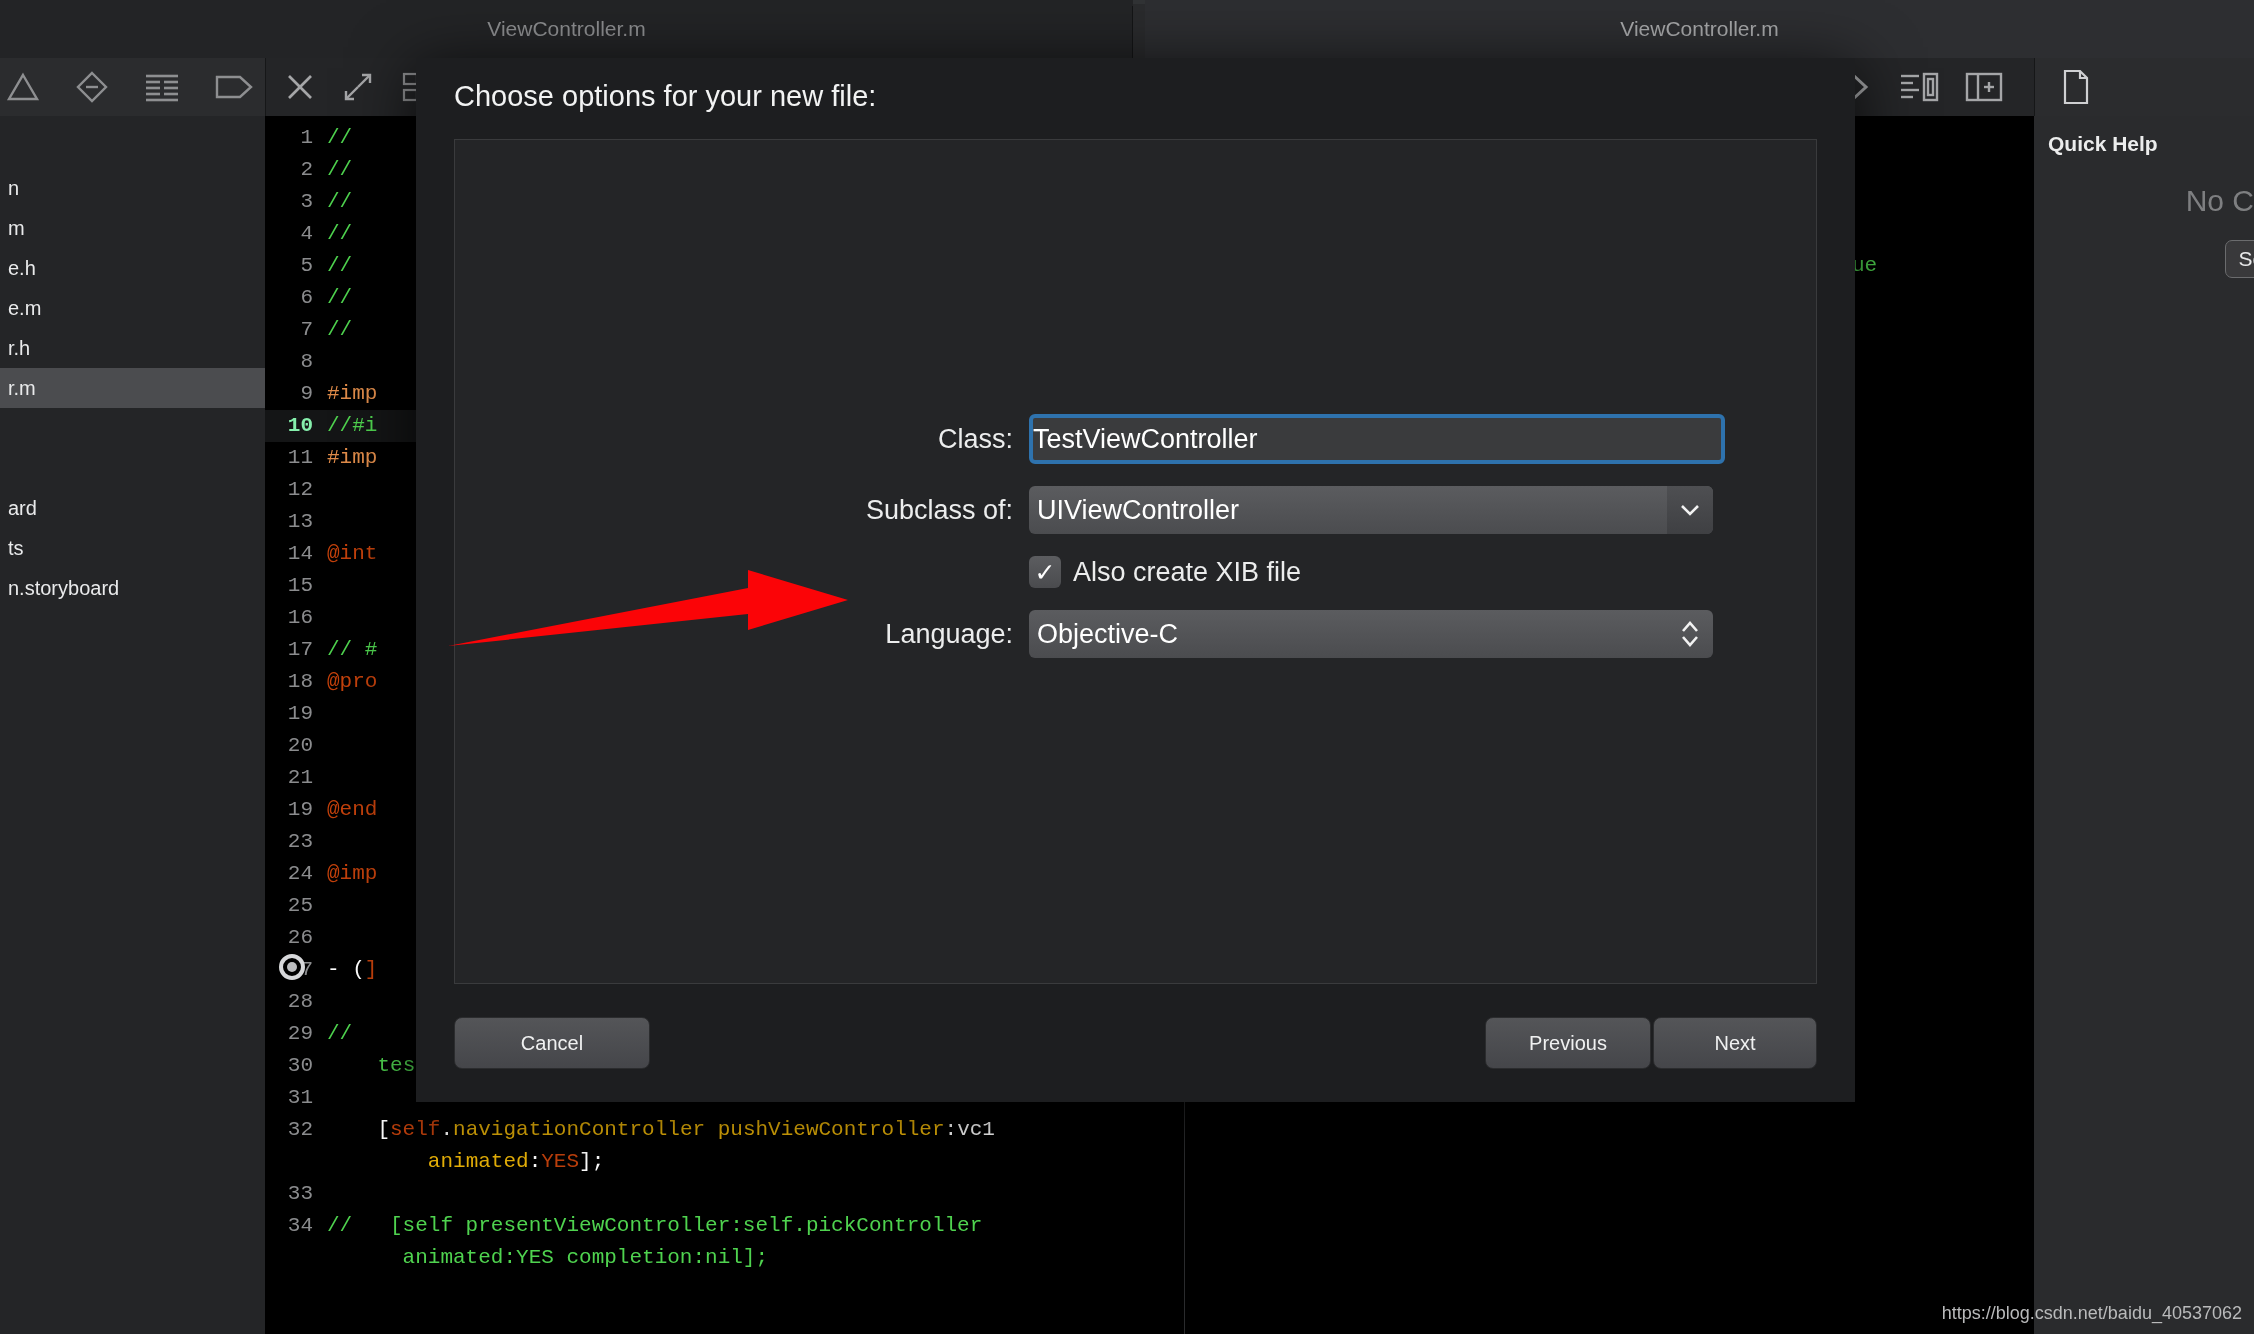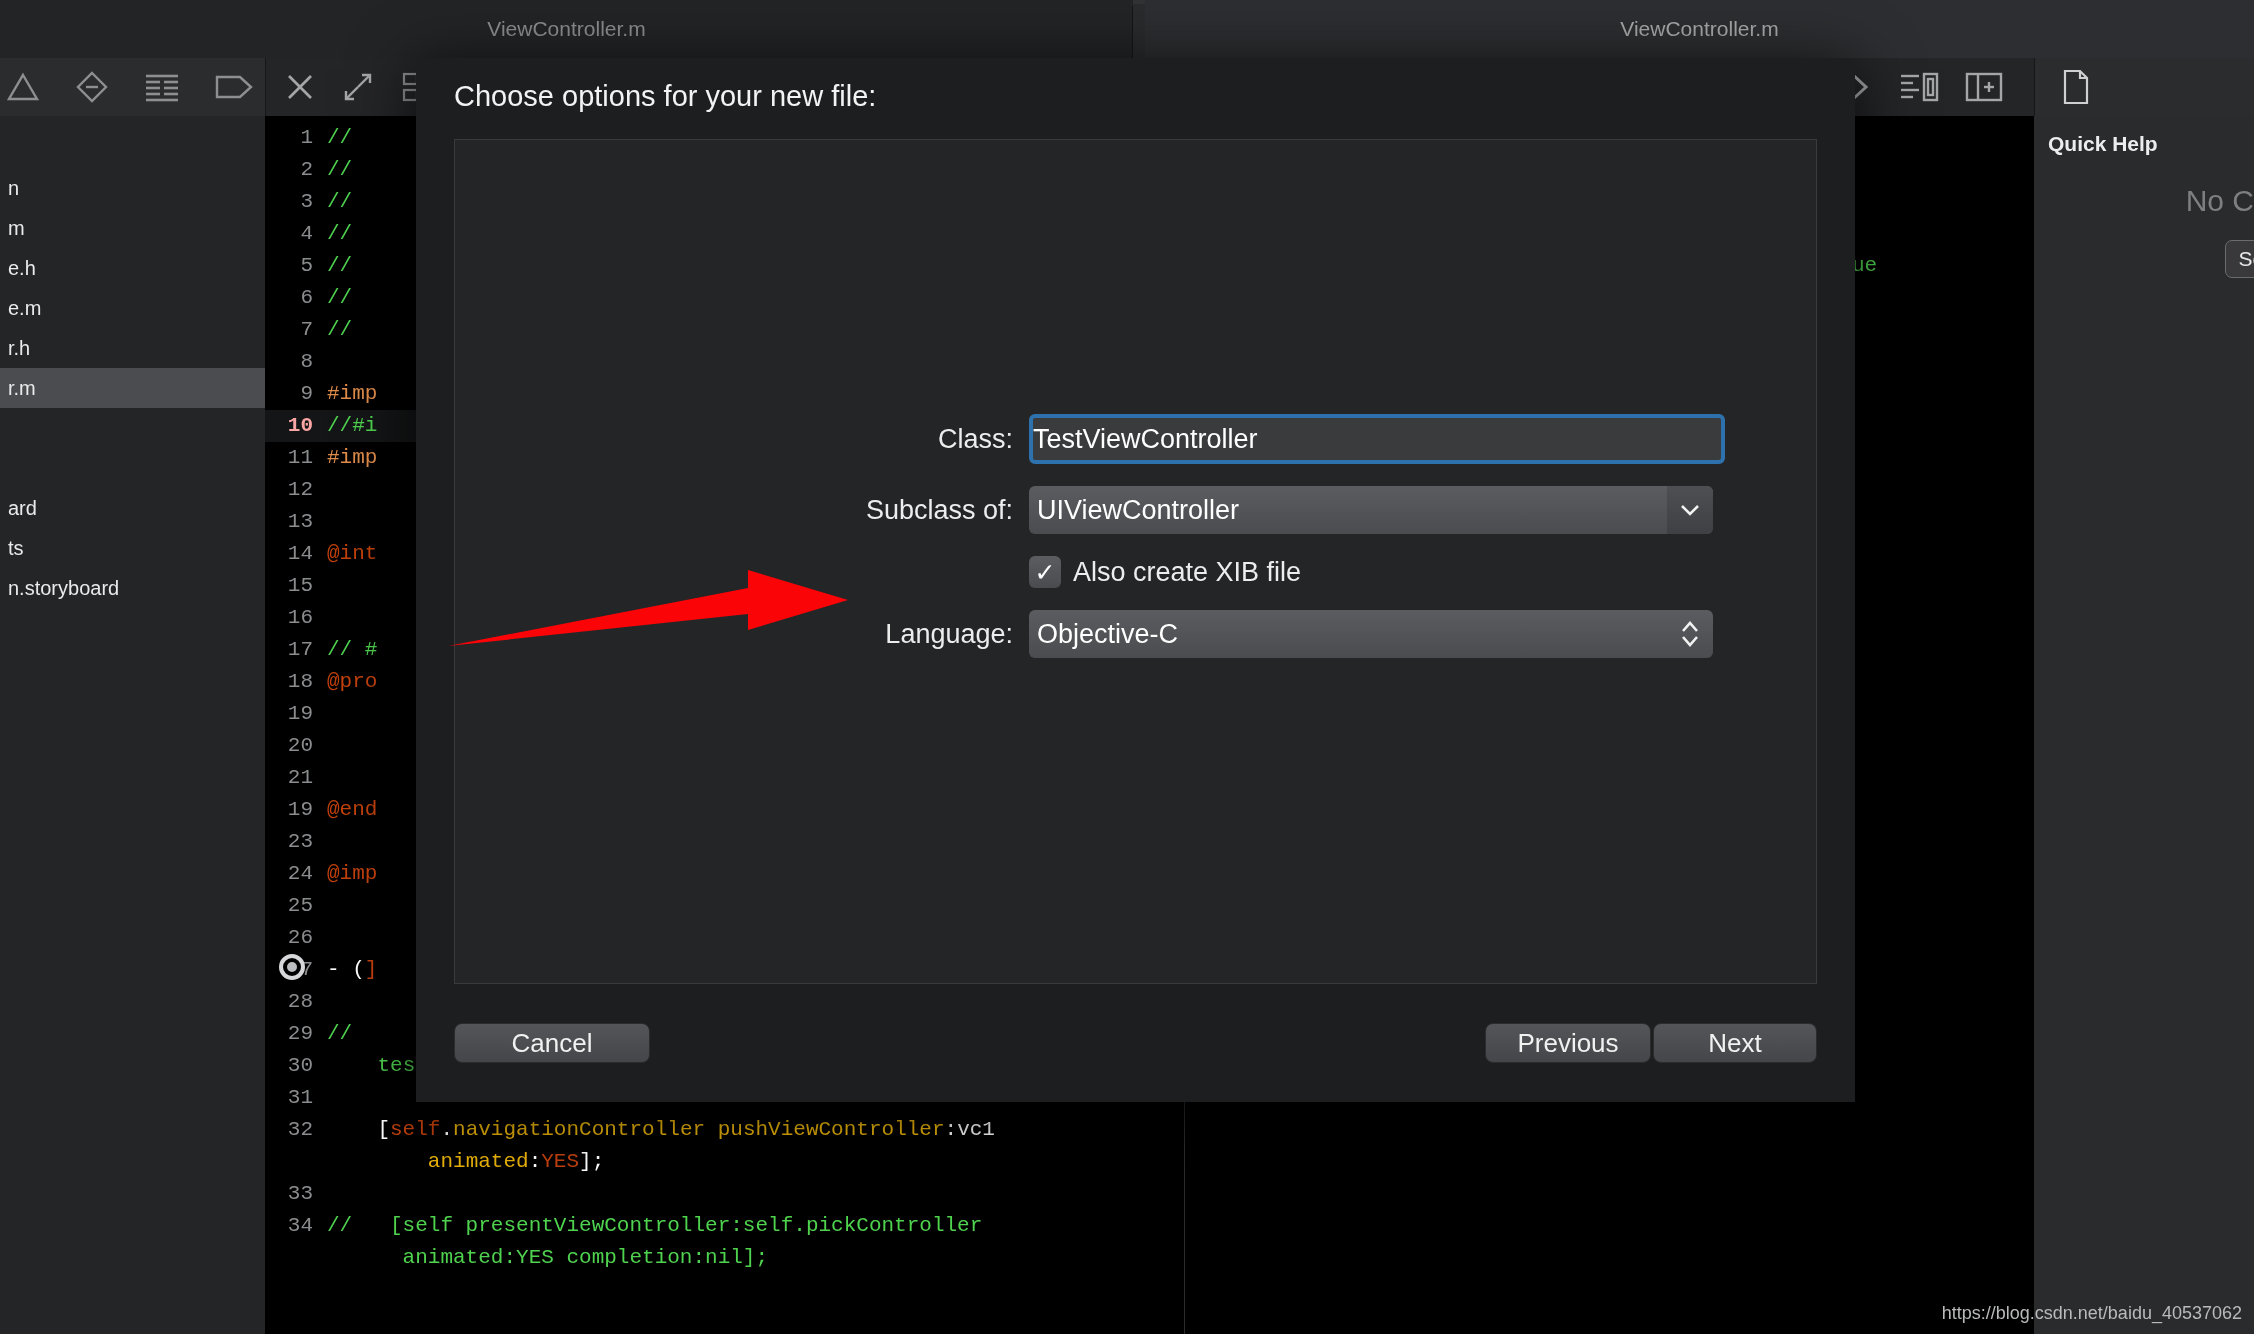--- a/index.html
+++ b/index.html
@@ -53,21 +53,21 @@
   .editor-wrap { position: absolute; left: 265px; top: 116px; right: 220px; bottom: 0;
                  background: #000; display: flex; }
   .pane { position: relative; height: 100%; overflow: hidden; background:#000; }
   .pane-left { width: 920px; border-right: 1px solid #2a2b2d; }
   .pane-right { flex: 1; }
 
   .codeline { display: flex; align-items: flex-start; font-family: "Liberation Mono", monospace;
               font-size: 21px; line-height: 32px; }
   .gutter { width: 62px; min-width: 62px; text-align: right; padding-right: 14px;
             color: #8b8c8e; user-select: none; }
-  .gutter.cur { color: #fca5a5; font-weight: bold; }
+  .gutter.cur { color: #86efac; font-weight: bold; }
   .codetext { white-space: pre; }
   .row-hl { background: #141516; }
 
   .c-com   { color: #4fd34f; }
   .c-pre   { color: #e08c4a; }
   .c-key   { color: #c2410c; }
   .c-type  { color: #4fd34f; }
   .c-call  { color: #eab308; }
   .c-plain { color: #ffffff; }
 
@@ -114,21 +114,21 @@
   .select.stepper .chev-box { background: transparent; }
   .check-row { display: flex; align-items: center; }
   .checkbox { width: 32px; height: 32px; border-radius: 6px;
               background: linear-gradient(#5c5d60,#4a4b4e); display:flex;
               align-items:center; justify-content:center; color:#fff; font-size: 25px;
               margin-right: 12px; }
   .check-label { font-size: 27px; color: #eceded; }
 
   .sheet-footer { height: 118px; display:flex; align-items:center;
                   padding: 0 38px; position: relative; }
-  .btn { height: 40px; border-radius: 8px; color: #f0f1f1; font-size: 26px;
+  .btn { height: 52px; border-radius: 8px; color: #f0f1f1; font-size: 20px;
          display: flex; align-items: center; justify-content: center;
          background: linear-gradient(#545558,#45464a); border: 1px solid #2b2c2e; }
   .btn-cancel { width: 196px; }
   .btn-prev { width: 166px; }
   .btn-next { width: 164px; }
   .footer-right { margin-left: auto; display: flex; gap: 2px; border-radius: 11px; }
 
   
   .arrow { position: absolute; left: 448px; top: 570px; width: 400px; height: 80px;
            pointer-events: none; }

